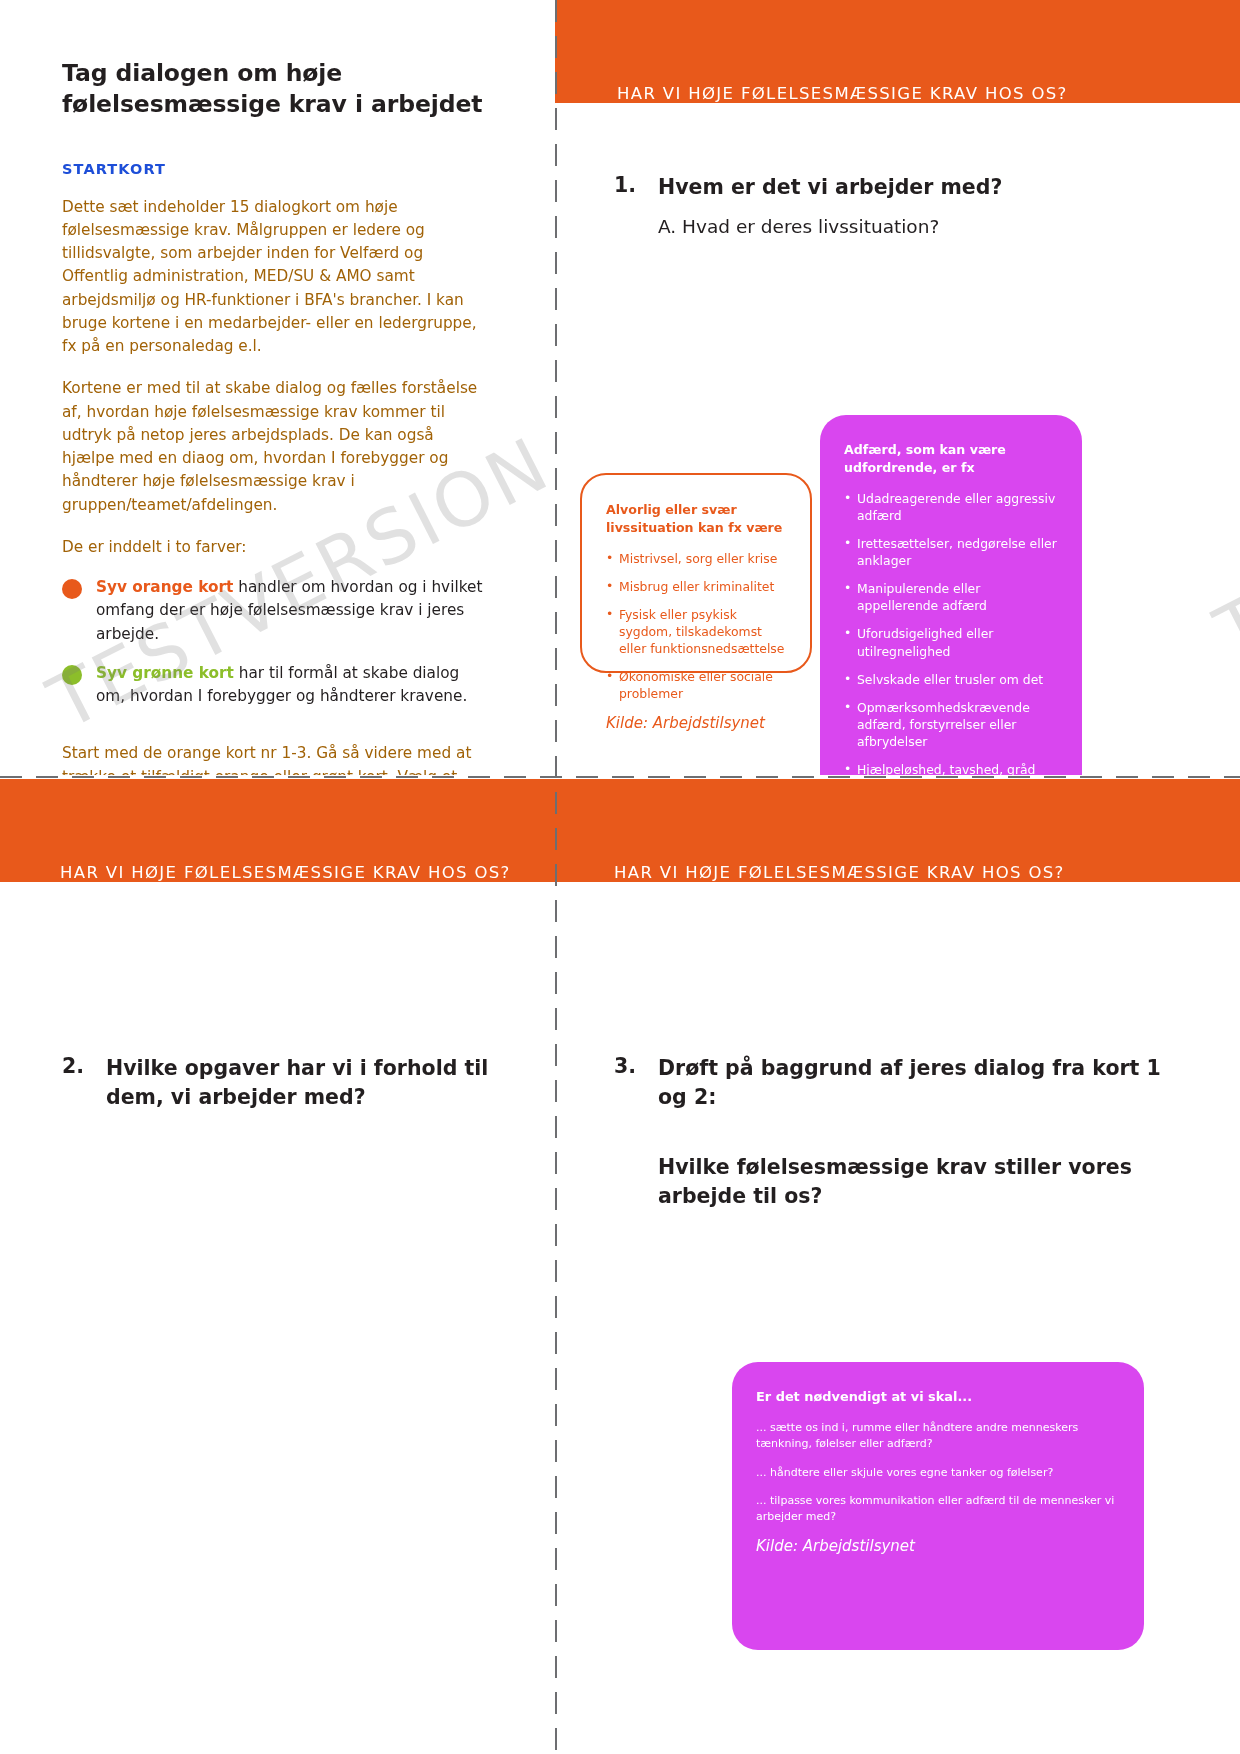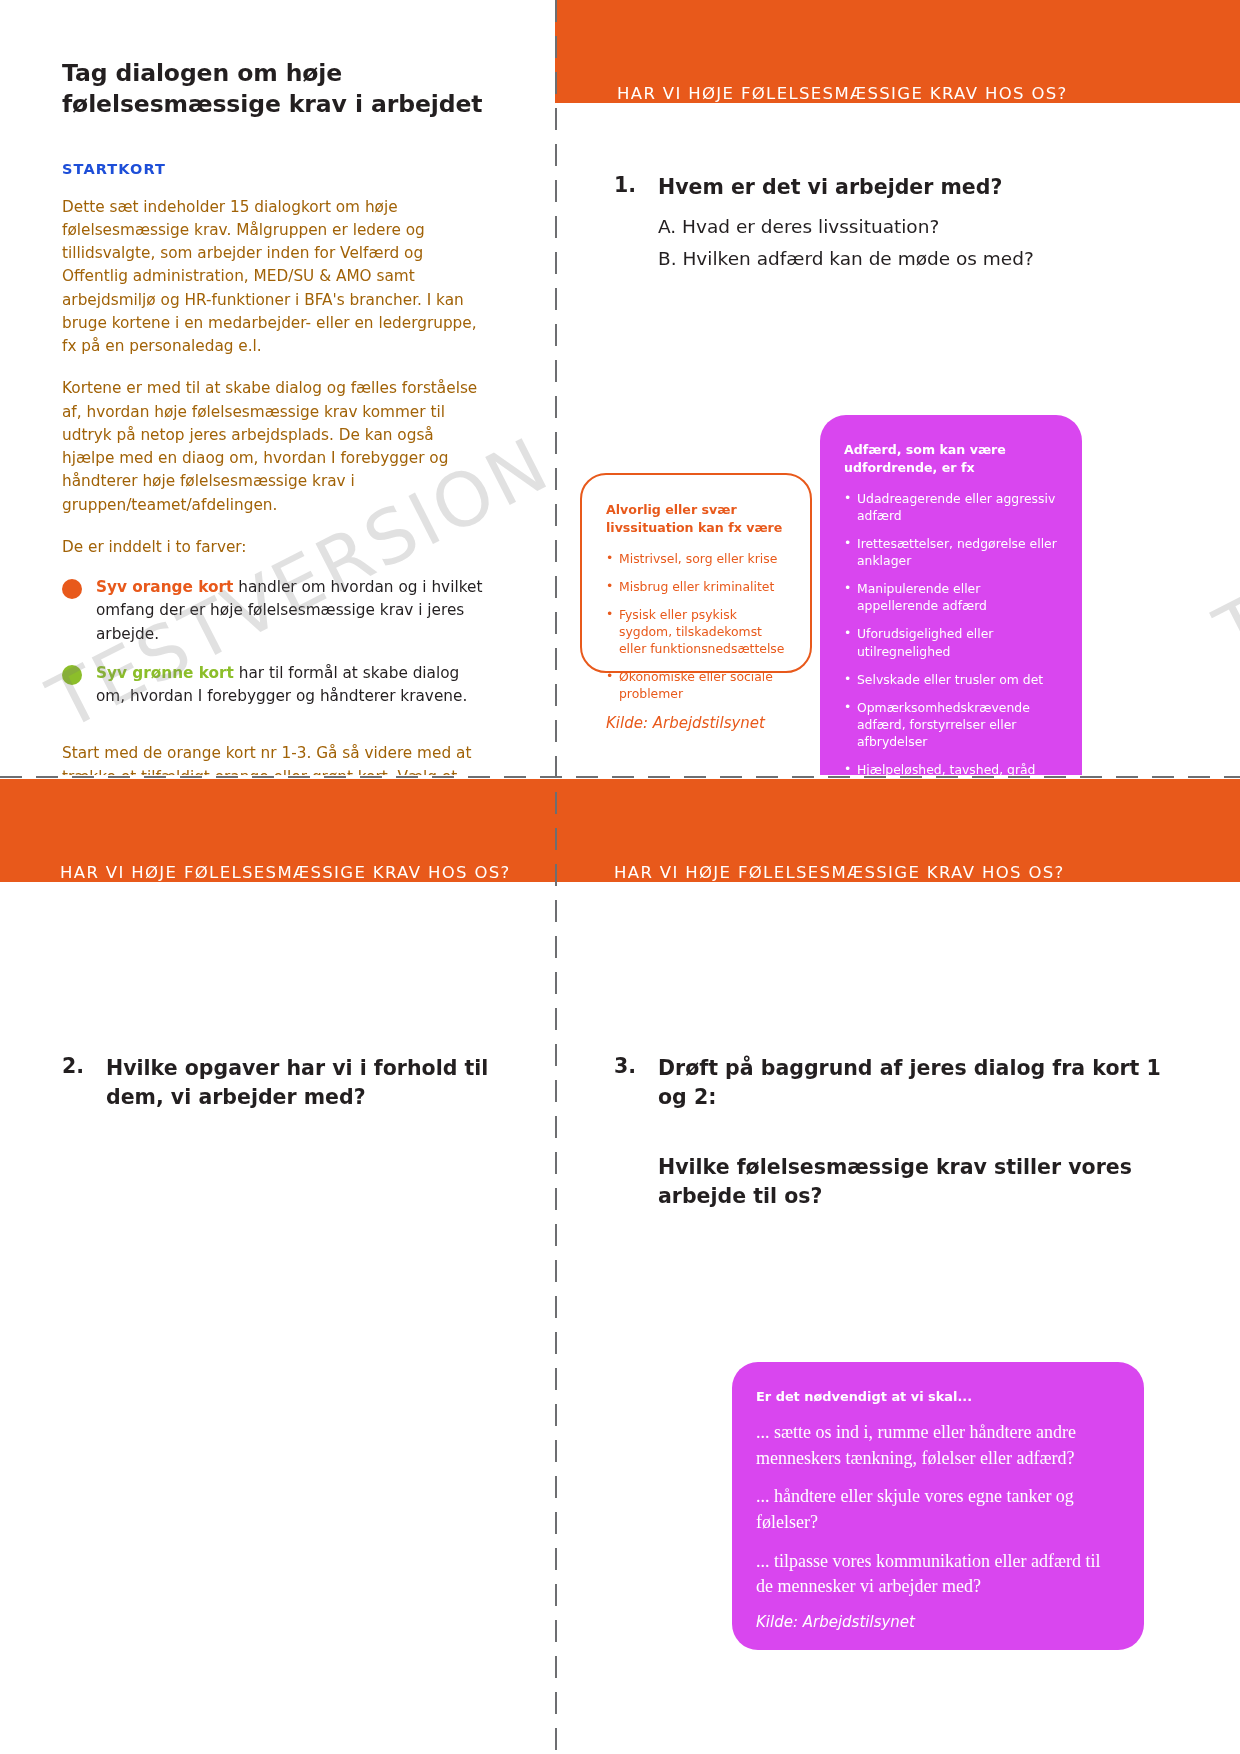--- a/index.html
+++ b/index.html
@@ -111,21 +111,21 @@
     font-style:italic; font-size:15px; margin-top:11px;
   }
 
   
   .box-tr-left  { left:28px;  top:370px; width:232px; height:200px; z-index:5; }
   .box-tr-right { left:268px; top:312px; width:262px; height:434px; z-index:6; }
   .box-br       { left:180px; top:480px;  width:412px; height:288px; }
 
   .box-bl h4, .box-br h4 { font-size:12.9px; margin-bottom:14px; }
   .box-br p.line {
-    margin:0 0 13px 0; font-size:18px; line-height:1.42;font-family:Liberation Serif, serif;
+    margin:0 0 13px 0; font-size:11px; line-height:1.42;
   }
 
   
   .wm {
     position:absolute; font-size:74px; font-weight:400; letter-spacing:3px;
     color:rgba(120,120,120,0.22); transform:rotate(-27deg);
     white-space:nowrap; pointer-events:none; z-index:30;
     font-family:"DejaVu Sans", sans-serif;
   }
   .wm1 { left:25px;  top:540px;  }
@@ -163,21 +163,20 @@
     <div class="band">
       <span class="band-title">HAR VI HØJE FØLELSESMÆSSIGE KRAV HOS OS?</span>
     </div>
     <div class="qbody">
       <div class="qrow">
         <span class="qnum">1.</span>
         <span class="qtext">Hvem er det vi arbejder med?</span>
       </div>
       <div class="sublist">
         <div>A. Hvad er deres livssituation?</div>
-        <div>B. Hvilken adfærd kan de møde os med?</div>
       </div>
 
       <div class="ibox outline box-tr-left">
         <h4>Alvorlig eller svær livssituation kan fx være</h4>
         <ul>
           <li>Mistrivsel, sorg eller krise</li>
           <li>Misbrug eller kriminalitet</li>
           <li>Fysisk eller psykisk sygdom, tilskadekomst eller funktionsnedsættelse</li>
           <li>Økonomiske eller sociale problemer</li>
         </ul>

